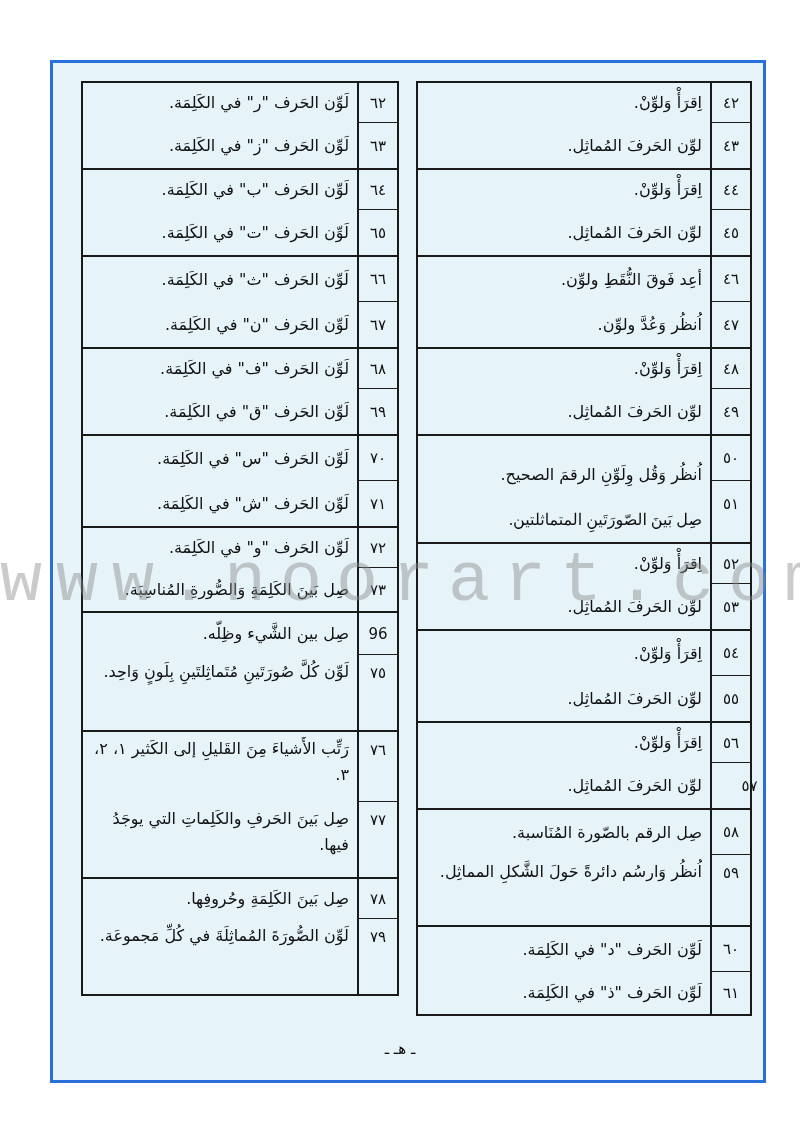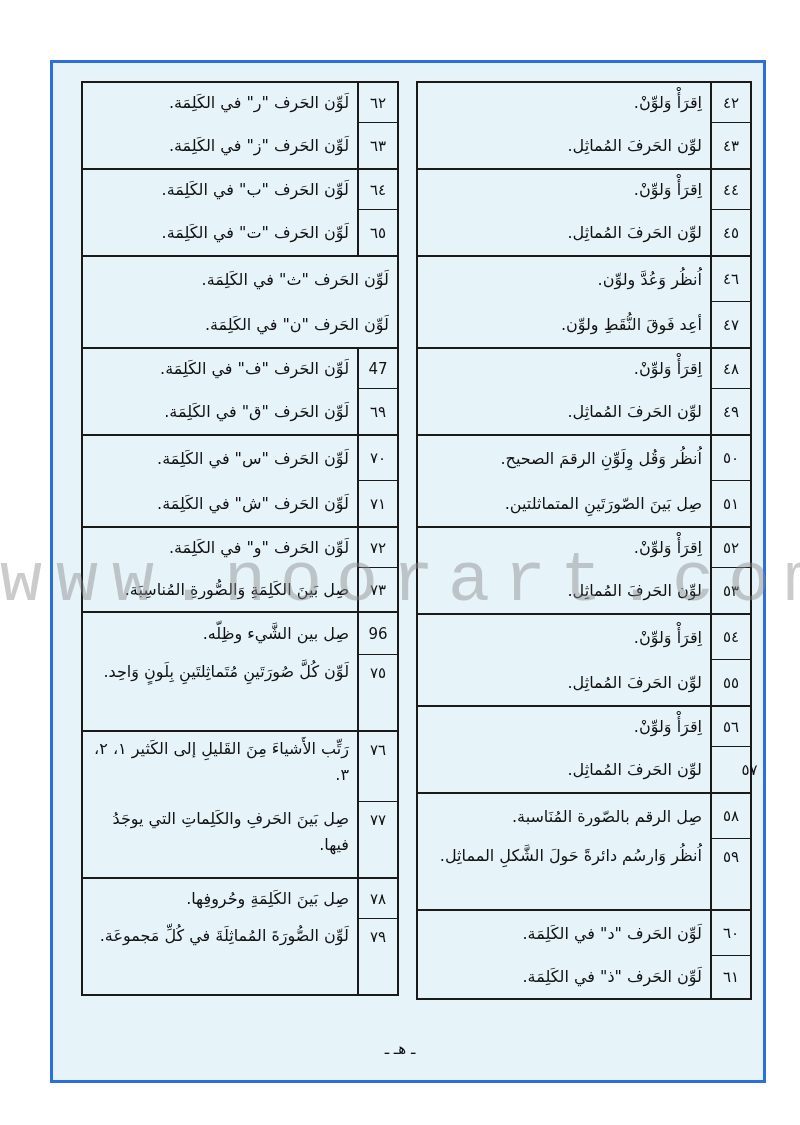--- a/index.html
+++ b/index.html
@@ -69,42 +69,42 @@
           <div class="desc" style="height: 40px;">اِقرَأْ وَلوِّنْ.</div>
           <div class="desc" style="height: 45px;">لوِّن الحَرفَ المُماثِل.</div>
         </div>
       </div>
       <div class="group">
         <div class="numcol">
           <div class="num" style="height: 45px;">٤٦</div>
           <div class="num" style="height: 45px;">٤٧</div>
         </div>
         <div class="desccol">
+          <div class="desc" style="height: 45px;">أعِد فَوقَ النُّقَطِ ولوِّن.</div>
           <div class="desc" style="height: 45px;">اُنظُر وَعُدَّ ولوِّن.</div>
-          <div class="desc" style="height: 45px;">أعِد فَوقَ النُّقَطِ ولوِّن.</div>
         </div>
       </div>
       <div class="group">
         <div class="numcol">
           <div class="num" style="height: 40px;">٤٨</div>
           <div class="num" style="height: 45px;">٤٩</div>
         </div>
         <div class="desccol">
           <div class="desc" style="height: 40px;">اِقرَأْ وَلوِّنْ.</div>
           <div class="desc" style="height: 45px;">لوِّن الحَرفَ المُماثِل.</div>
         </div>
       </div>
       <div class="group">
         <div class="numcol">
           <div class="num" style="height: 45px;">٥٠</div>
           <div class="num" style="height: 45px;">٥١</div>
         </div>
         <div class="desccol">
-          <div class="desc" style="height: 45px;">اُنظُر وَقُل وِلَوِّنِ الرقمَ الصحيح.</div>
-          <div class="desc" style="height: 45px;">صِل بَينَ الصّورَتَينِ المتماثلتين.</div>
+          <div class="desc" style="height: 45px; margin-top: 16px;">اُنظُر وَقُل وِلَوِّنِ الرقمَ الصحيح.</div>
+          <div class="desc" style="height: 45px; font-family: Liberation Serif, serif;">صِل بَينَ الصّورَتَينِ المتماثلتين.</div>
         </div>
       </div>
       <div class="group">
         <div class="numcol">
           <div class="num" style="height: 40px;">٥٢</div>
           <div class="num" style="height: 45px;">٥٣</div>
         </div>
         <div class="desccol">
           <div class="desc" style="height: 40px;">اِقرَأْ وَلوِّنْ.</div>
           <div class="desc" style="height: 45px;">لوِّن الحَرفَ المُماثِل.</div>
@@ -166,28 +166,32 @@
         <div class="numcol">
           <div class="num" style="height: 40px;">٦٤</div>
           <div class="num" style="height: 45px;">٦٥</div>
         </div>
         <div class="desccol">
           <div class="desc" style="height: 40px;">لَوِّن الحَرف "ب" في الكَلِمَة.</div>
           <div class="desc" style="height: 45px;">لَوِّن الحَرف "ت" في الكَلِمَة.</div>
         </div>
       </div>
       <div class="group">
+        <div class="numcol">
+          <div class="num" style="height: 45px;">٦٦</div>
+          <div class="num" style="height: 45px;">٦٧</div>
+        </div>
         <div class="desccol">
           <div class="desc" style="height: 45px;">لَوِّن الحَرف "ث" في الكَلِمَة.</div>
           <div class="desc" style="height: 45px;">لَوِّن الحَرف "ن" في الكَلِمَة.</div>
         </div>
       </div>
       <div class="group">
         <div class="numcol">
-          <div class="num" style="height: 40px;">47</div>
+          <div class="num" style="height: 40px;">٦٨</div>
           <div class="num" style="height: 45px;">٦٩</div>
         </div>
         <div class="desccol">
           <div class="desc" style="height: 40px;">لَوِّن الحَرف "ف" في الكَلِمَة.</div>
           <div class="desc" style="height: 45px;">لَوِّن الحَرف "ق" في الكَلِمَة.</div>
         </div>
       </div>
       <div class="group">
         <div class="numcol">
           <div class="num" style="height: 45px;">٧٠</div>

